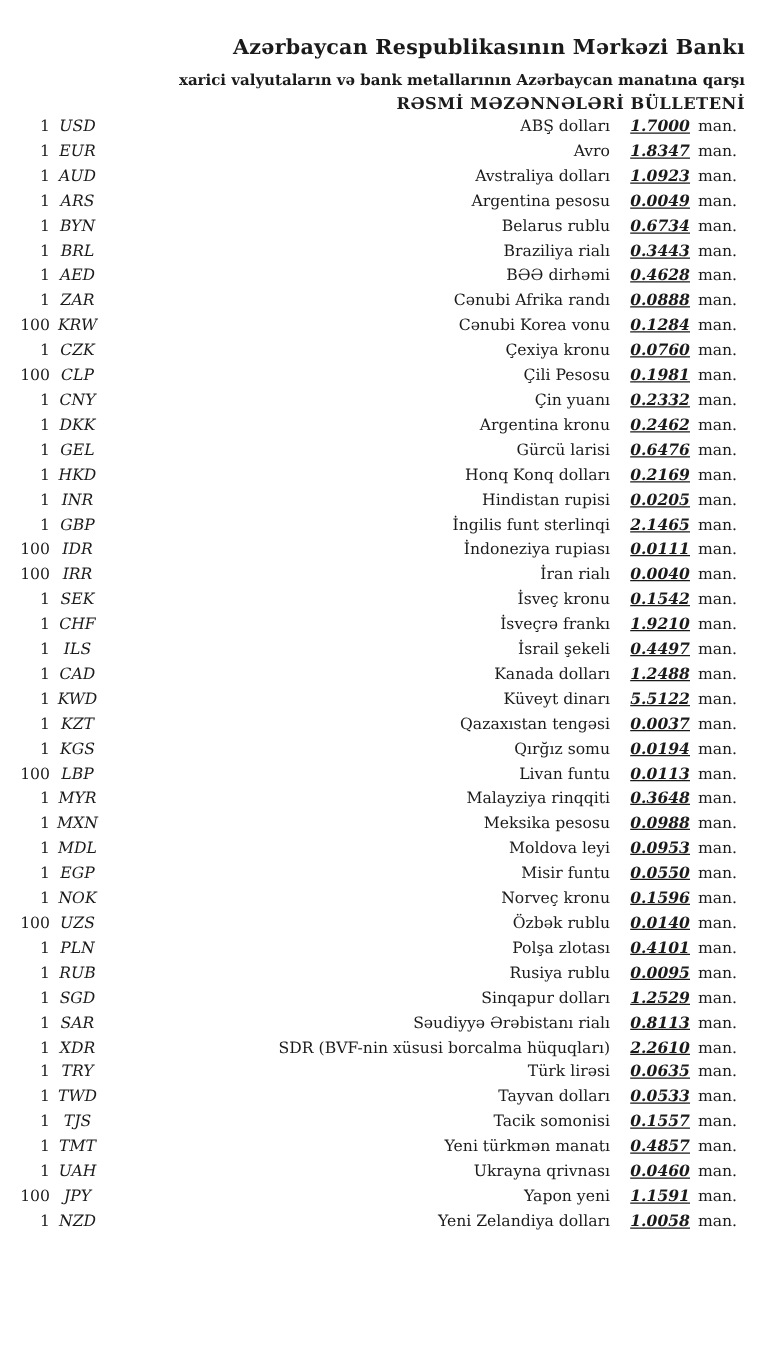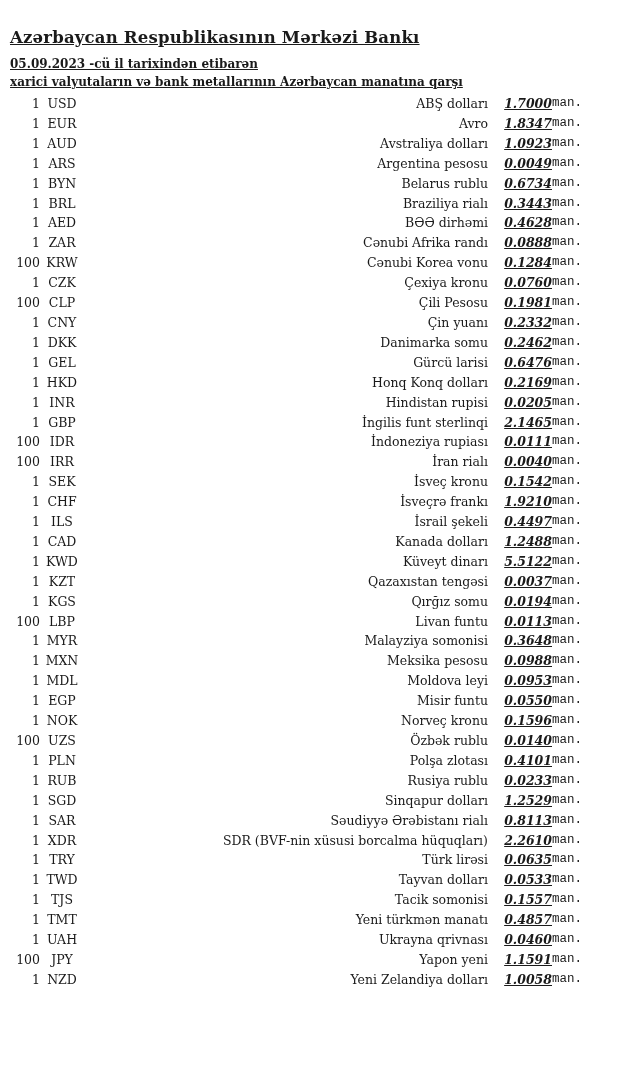--- a/index.html
+++ b/index.html
@@ -13,21 +13,21 @@
     font-family: "DejaVu Serif", "Liberation Serif", serif;
     color: #1a1a1a;
     overflow: hidden;
   }
   .page {
     width: 620px;
     height: 1090px;
     box-sizing: border-box;
     padding: 24px 24px 10px 10px;
   }
-  header { text-align: left; text-decoration: underline; }
+  header { text-align: right; }
   .bank-title {
     font-size: 16.5px;
     font-weight: bold;
     margin: 4px 0 10px 0;
     letter-spacing: 0.2px;
   }
   .date-line {
     font-size: 12px;
     font-weight: bold;
     margin: 0 0 4px 0;
@@ -63,46 +63,46 @@
   }
   td.qty {
     width: 30px;
     text-align: right;
     padding-right: 10px;
   }
   td.code {
     width: 44px;
     text-align: center;
     padding-right: 8px;
+    font-style: italic;
   }
   td.cname {
     text-align: right;
   }
   td.rate {
     width: 64px;
     text-align: right;
     font-weight: bold;
     font-style: italic;
     text-decoration: underline;
   }
   td.unit {
     width: 44px;
-    text-align: left;
+    text-align: center;
     padding-left: 8px;
-    font-family: Liberation Mono, monospace;
   }
 </style>
 </head>
 <body>
 
 <div class="page">
   <header>
     <div class="bank-title">Azərbaycan Respublikasının Mərkəzi Bankı</div>
-    <div class="date-line">05.09.2023 -cü il tarixindən etibarən</div>
     <div class="subtitle">xarici valyutaların və bank metallarının Azərbaycan manatına qarşı</div>
+    <div class="bulletin-title">RƏSMİ MƏZƏNNƏLƏRİ BÜLLETENİ</div>
   </header>
 
 
   <table class="rates">
     <tbody id="rates-body">
         <tr>
           <td class="qty">1</td>
           <td class="code">USD</td>
           <td class="cname">ABŞ dolları</td>
           <td class="rate">1.7000</td>
@@ -181,21 +181,21 @@
         <tr>
           <td class="qty">1</td>
           <td class="code">CNY</td>
           <td class="cname">Çin yuanı</td>
           <td class="rate">0.2332</td>
           <td class="unit">man.</td>
         </tr>
         <tr>
           <td class="qty">1</td>
           <td class="code">DKK</td>
-          <td class="cname">Danimarka somu</td>
+          <td class="cname">Argentina kronu</td>
           <td class="rate">0.2462</td>
           <td class="unit">man.</td>
         </tr>
         <tr>
           <td class="qty">1</td>
           <td class="code">GEL</td>
           <td class="cname">Gürcü larisi</td>
           <td class="rate">0.6476</td>
           <td class="unit">man.</td>
         </tr>
@@ -286,21 +286,21 @@
         <tr>
           <td class="qty">100</td>
           <td class="code">LBP</td>
           <td class="cname">Livan funtu</td>
           <td class="rate">0.0113</td>
           <td class="unit">man.</td>
         </tr>
         <tr>
           <td class="qty">1</td>
           <td class="code">MYR</td>
-          <td class="cname">Malayziya somonisi</td>
+          <td class="cname">Malayziya rinqqiti</td>
           <td class="rate">0.3648</td>
           <td class="unit">man.</td>
         </tr>
         <tr>
           <td class="qty">1</td>
           <td class="code">MXN</td>
           <td class="cname">Meksika pesosu</td>
           <td class="rate">0.0988</td>
           <td class="unit">man.</td>
         </tr>
@@ -336,21 +336,21 @@
           <td class="qty">1</td>
           <td class="code">PLN</td>
           <td class="cname">Polşa zlotası</td>
           <td class="rate">0.4101</td>
           <td class="unit">man.</td>
         </tr>
         <tr>
           <td class="qty">1</td>
           <td class="code">RUB</td>
           <td class="cname">Rusiya rublu</td>
-          <td class="rate">0.0233</td>
+          <td class="rate">0.0095</td>
           <td class="unit">man.</td>
         </tr>
         <tr>
           <td class="qty">1</td>
           <td class="code">SGD</td>
           <td class="cname">Sinqapur dolları</td>
           <td class="rate">1.2529</td>
           <td class="unit">man.</td>
         </tr>
         <tr>

